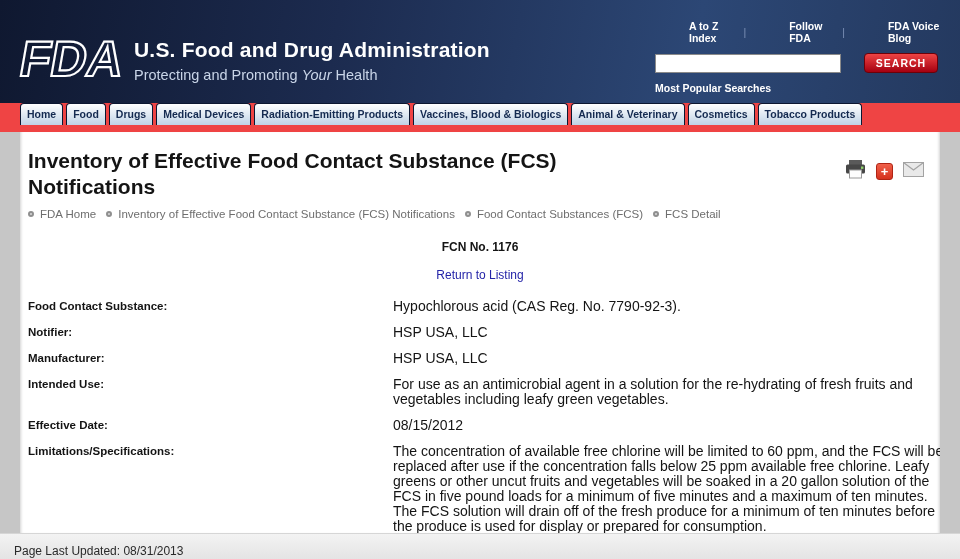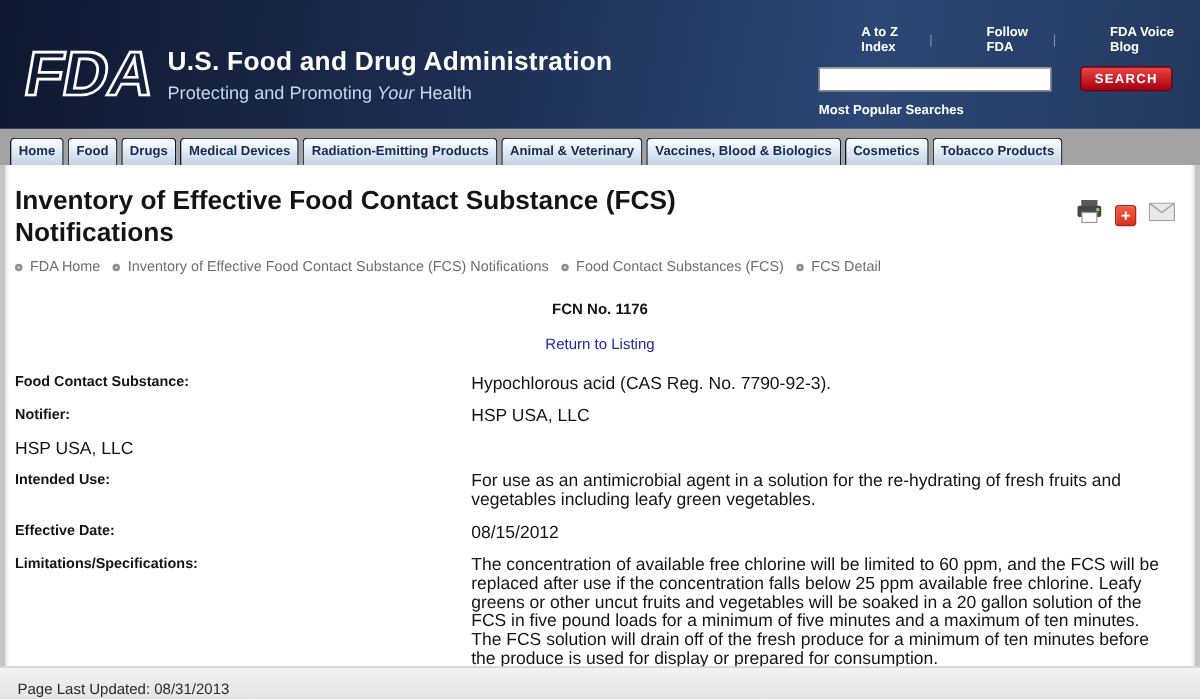--- a/index.html
+++ b/index.html
@@ -31,33 +31,33 @@
   .search-btn {
     margin-left:23px; width:74px; height:20px;
     background:linear-gradient(#e44,#a50010); border:1px solid #6d0008; border-radius:4px;
     color:#fff; font-size:10.5px; font-weight:bold; letter-spacing:1px; cursor:pointer;
     font-family:"Liberation Sans", sans-serif;
   }
   .popular { margin-top:9px; color:#ffffff; font-size:10.5px; font-weight:bold; }
 
   
   .navbar {
-    height:29px; background:#a3a3a3; padding-left:8px;
-    display:flex; align-items:flex-end; white-space:nowrap;
+    height:29px; background:#ef4444; padding-left:20px;
+    display:flex; align-items:flex-start; white-space:nowrap;
   }
   .tab {
     height:22px; line-height:21px; padding:0 6px; margin-right:3px;
     background:linear-gradient(#ffffff,#c0d3e6);
     border:1px solid #0c1731; border-bottom:none; border-radius:4px 4px 0 0;
     font-size:10.5px; font-weight:bold; color:#142a50; cursor:pointer;
   }
 
   
   .content {
-    margin:0 4px; background:#ffffff; height:401px; overflow:hidden;
+    margin:0 20px; background:#ffffff; height:401px; overflow:hidden;
     padding:16px 8px 0 8px; position:relative;
     box-shadow:inset 3px 0 3px -2px rgba(0,0,0,.18), inset -3px 0 3px -2px rgba(0,0,0,.18);
   }
   h1.page-title {
     margin:0; width:630px; font-size:21px; line-height:1.22; color:#141414; font-weight:bold;
   }
   .title-icons { position:absolute; right:16px; top:28px; display:flex; gap:10px; align-items:center; }
   .share-box {
     width:17px; height:17px; border-radius:3px;
     background:linear-gradient(#f0604a,#d5321e); border:1px solid #b02414;
@@ -126,22 +126,22 @@
     <div class="popular">Most Popular Searches</div>
   </div>
 </div>
 
 <div class="navbar">
   <div class="tab">Home</div>
   <div class="tab">Food</div>
   <div class="tab">Drugs</div>
   <div class="tab">Medical Devices</div>
   <div class="tab">Radiation-Emitting Products</div>
+  <div class="tab">Vaccines, Blood &amp; Biologics</div>
   <div class="tab">Animal &amp; Veterinary</div>
-  <div class="tab">Vaccines, Blood &amp; Biologics</div>
   <div class="tab">Cosmetics</div>
   <div class="tab">Tobacco Products</div>
 </div>
 
 <div class="content">
 
   <h1 class="page-title">Inventory of Effective Food Contact Substance (FCS) Notifications</h1>
 
   <div class="title-icons">
     <span class="icon-btn">
@@ -189,20 +189,21 @@
   <div class="fields">
     <div class="field-row">
       <div class="field-label">Food Contact Substance:</div>
       <div class="field-value">Hypochlorous acid (CAS Reg. No. 7790-92-3).</div>
     </div>
     <div class="field-row">
       <div class="field-label">Notifier:</div>
       <div class="field-value">HSP USA, LLC</div>
     </div>
     <div class="field-row">
+      <div class="field-label">Manufacturer:</div>
       <div class="field-value">HSP USA, LLC</div>
     </div>
     <div class="field-row">
       <div class="field-label">Intended Use:</div>
       <div class="field-value">For use as an antimicrobial agent in a solution for the re-hydrating of fresh fruits and vegetables including leafy green vegetables.</div>
     </div>
     <div class="field-row">
       <div class="field-label">Effective Date:</div>
       <div class="field-value">08/15/2012</div>
     </div>

